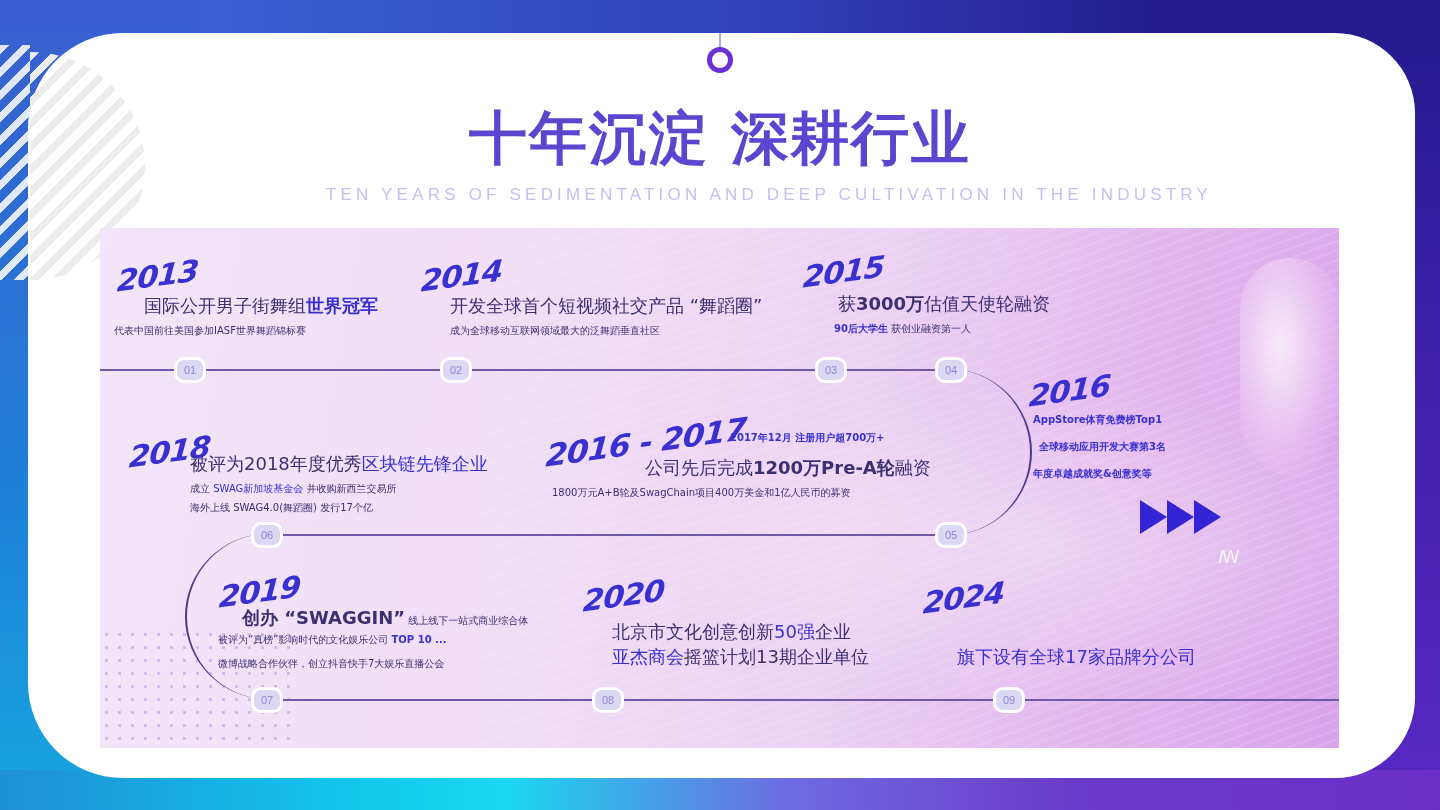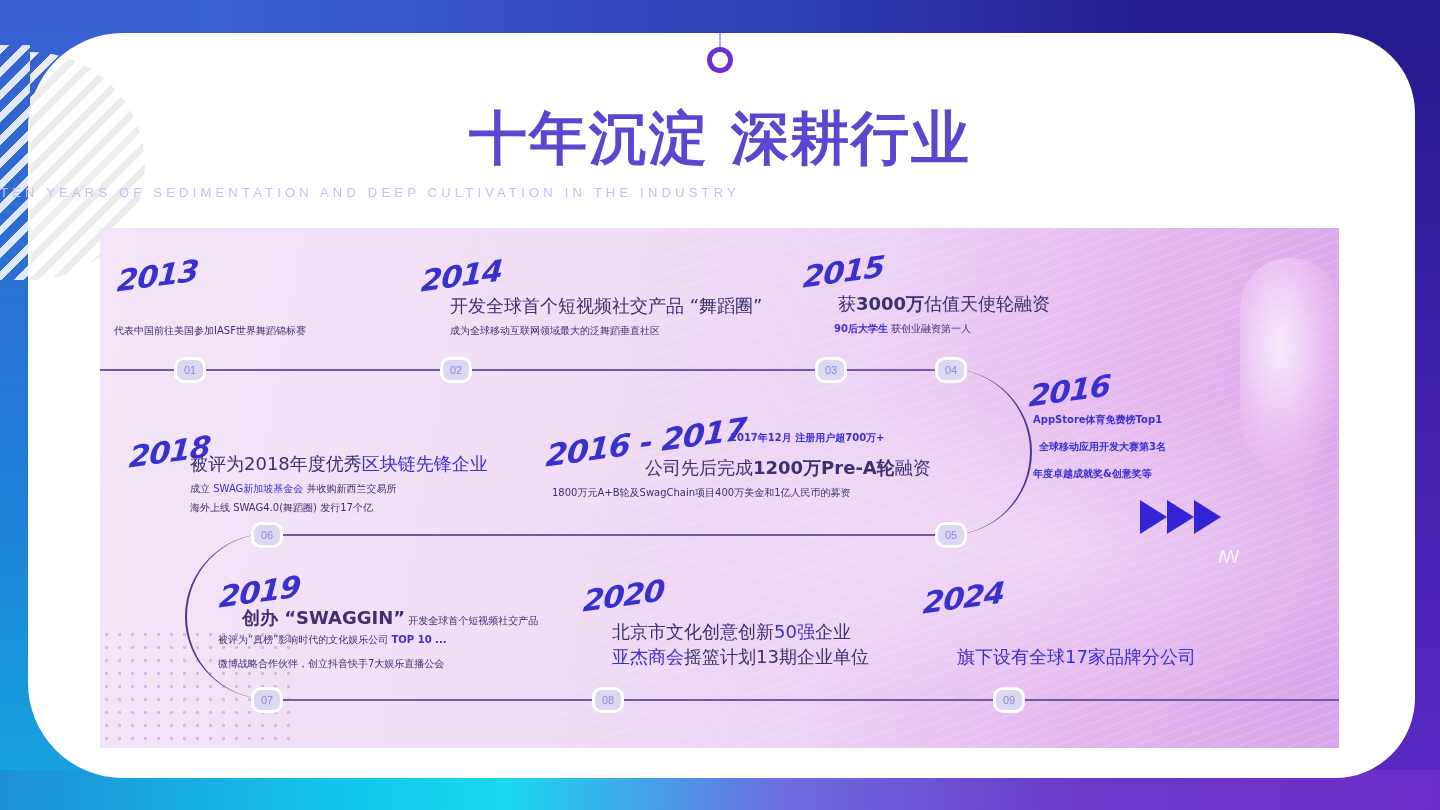--- a/index.html
+++ b/index.html
@@ -44,22 +44,22 @@
   .top-ring {
     position:absolute; left:707px; top:47px; width:16px; height:16px;
     border:5px solid #6a2fd6; border-radius:50%; background:#fff;
   }
   .title {
     position:absolute; left:0; width:1440px; top:100px; text-align:center;
     font-size:58px; font-weight:bold; color:#5b47cf; letter-spacing:2px;
     font-family:"DejaVu Sans", sans-serif;
   }
   .subtitle {
-    position:absolute; left:0; width:1212px; top:185px; text-align:left;
-    font-size:13px; color:#c6bff0; letter-spacing:4.2px;
+    position:absolute; left:0; width:1212px; top:185px; text-align:right;
+    font-size:17px; color:#c6bff0; letter-spacing:4.2px;
     font-family:"Liberation Sans", sans-serif;
   }
   .panel {
     position:absolute; left:100px; top:228px; width:1239px; height:520px; overflow:hidden;
     background: linear-gradient(100deg, #f3e6f8 0%, #efdcf6 40%, #ecd2f4 60%, #e3b7ee 80%, #d9a4ea 100%);
   }
   .panel .sheen {
     position:absolute; left:380px; top:-40px; width:900px; height:600px;
     background: repeating-linear-gradient(160deg, rgba(255,255,255,0.18) 0 2px, transparent 2px 9px);
     opacity:0.6;
@@ -140,20 +140,23 @@
   <div class="node" style="left:340px; top:129px;">02</div>
   <div class="node" style="left:715px; top:129px;">03</div>
   <div class="node" style="left:835px; top:129px;">04</div>
   <div class="node" style="left:835px; top:294px;">05</div>
   <div class="node" style="left:151px; top:294px;">06</div>
   <div class="node" style="left:151px; top:459px;">07</div>
   <div class="node" style="left:492px; top:459px;">08</div>
   <div class="node" style="left:893px; top:459px;">09</div>
 
   <div class="year" style="left:18px; top:30px; font-size:30px;">2013</div>
+  <div class="txt t-main" style="left:44px; top:66px;">
+    <span>国际公开男子街舞组</span><span class="hl bold">世界冠军</span>
+  </div>
   <div class="txt t-sub" style="left:14px; top:96px;">代表中国前往美国参加IASF世界舞蹈锦标赛</div>
 
   <div class="year" style="left:322px; top:30px; font-size:30px;">2014</div>
   <div class="txt t-sub" style="left:350px; top:96px;">成为全球移动互联网领域最大的泛舞蹈垂直社区</div>
   <div class="txt t-main" style="left:350px; top:66px;">开发全球首个短视频社交产品 “舞蹈圈”</div>
 
   <div class="year" style="left:704px; top:26px; font-size:30px;">2015</div>
   <div class="txt t-main" style="left:738px; top:64px;">
     <span>获</span><span class="bold">3000万</span><span>估值天使轮融资</span>
   </div>
@@ -183,21 +186,21 @@
   <div class="txt t-main" style="left:90px; top:224px;">
     <span>被评为2018年度优秀</span><span class="hl">区块链先锋企业</span>
   </div>
   <div class="txt t-sub" style="left:90px; top:254px;">
     <span>成立 </span><span class="hl">SWAG新加坡基金会</span><span> 并收购新西兰交易所</span>
   </div>
   <div class="txt t-sub" style="left:90px; top:273px;">海外上线 SWAG4.0(舞蹈圈) 发行17个亿</div>
 
   <div class="year" style="left:120px; top:346px; font-size:30px;">2019</div>
   <div class="txt t-main" style="left:142px; top:378px;">
-    <span class="bold">创办 “SWAGGIN”</span><span class="t-sub"> 开发全球首个短视频社交产品</span>
+    <span class="bold">创办 “SWAGGIN”</span><span class="t-sub"> 线上线下一站式商业综合体</span>
   </div>
   <div class="txt t-sub" style="left:118px; top:405px;">
     <span>被评为“真榜”影响时代的文化娱乐公司 </span><span class="hl bold">TOP 10 ...</span>
   </div>
   <div class="txt t-sub" style="left:118px; top:429px;">微博战略合作伙伴，创立抖音快手7大娱乐直播公会</div>
 
   <div class="year" style="left:484px; top:350px; font-size:30px;">2020</div>
   <div class="txt t-main" style="left:512px; top:392px;">
     <span>北京市文化创意创新</span><span class="hl">50强</span><span>企业</span>
   </div>

